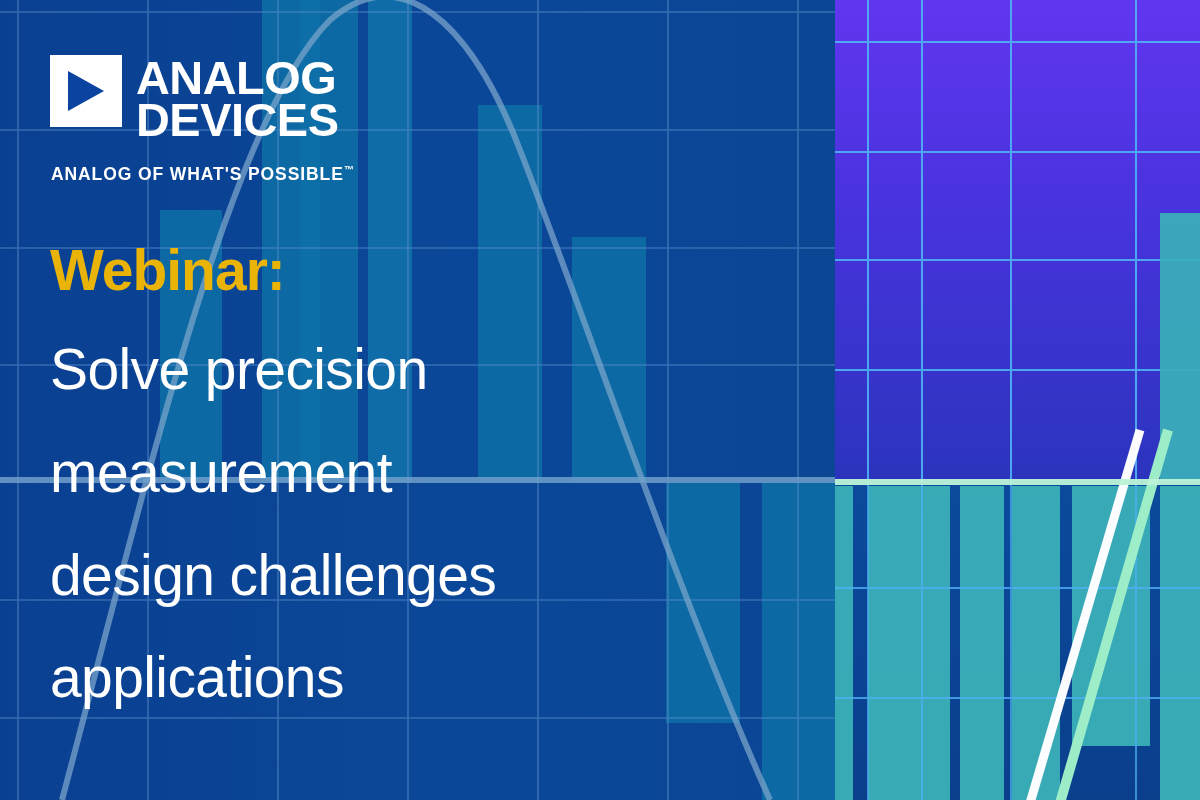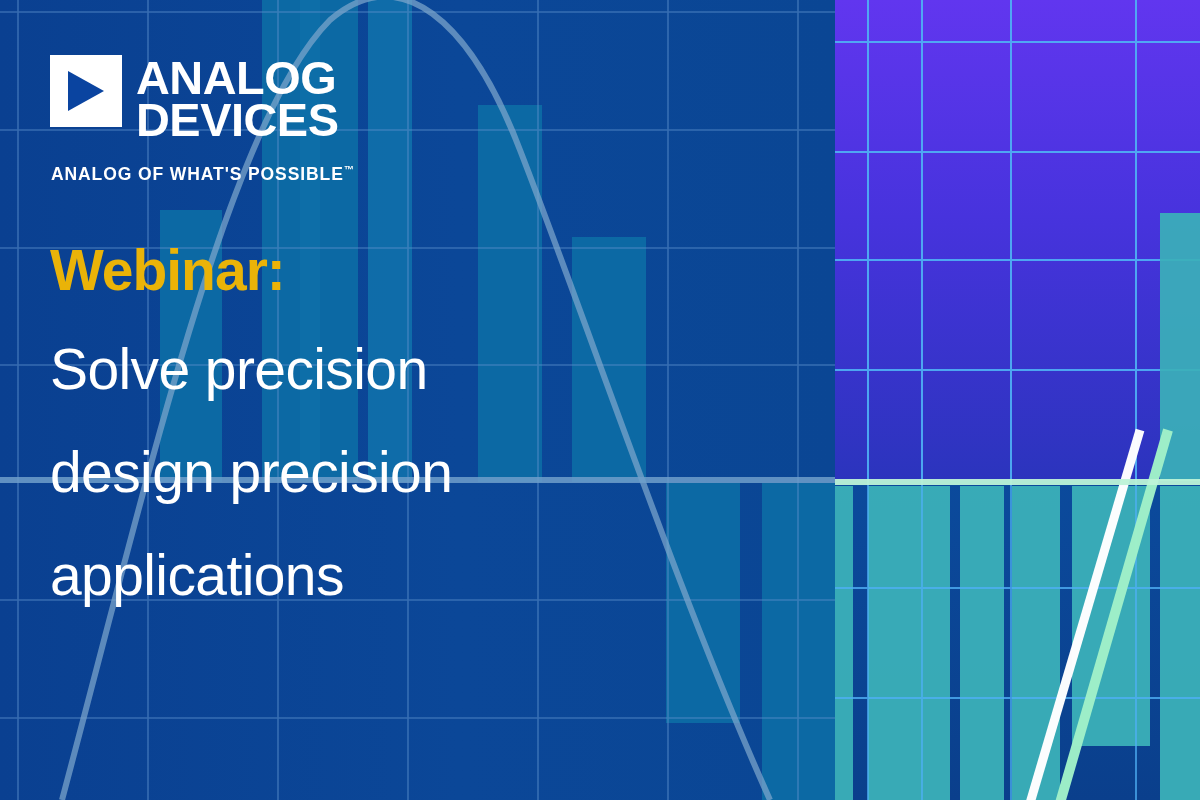--- a/index.html
+++ b/index.html
@@ -176,18 +176,19 @@
     </div>
     <div id="tagline">
       <span>ANALOG OF WHAT'S POSSIBLE</span><sup>™</sup>
     </div>
   </div>
 
   <div id="headline">
     <div id="eyebrow">Webinar:</div>
     <h1 id="title">
       <span class="tl">Solve precision</span>
-      <span class="tl">design precision</span>
+      <span class="tl">measurement</span>
+      <span class="tl">design challenges</span>
       <span class="tl">applications</span>
     </h1>
   </div>
 
 </div>
 
 </body></html>

